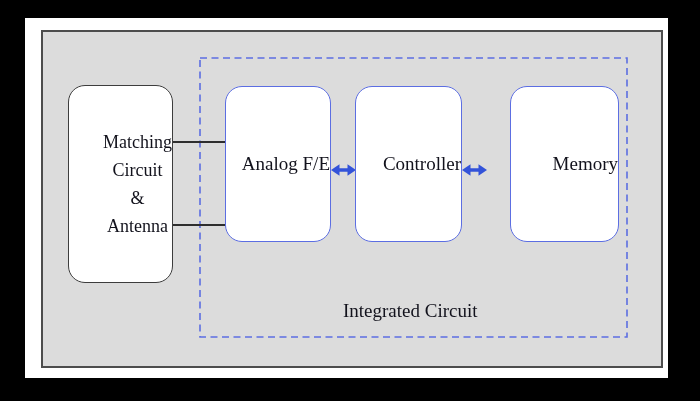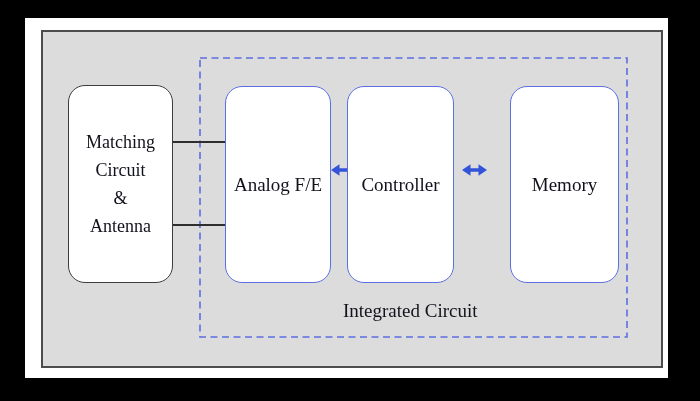--- a/index.html
+++ b/index.html
@@ -33,39 +33,39 @@
     width: 622px; height: 338px;
     background: var(--panel-gray);
     border: 2px solid var(--panel-border);
   }
   .block {
     position: absolute;
     background: var(--box-fill);
     border-radius: 17px;
     display: flex;
     align-items: center;
-    justify-content: center;
+    justify-content: flex-end;
     text-align: center;
     color: var(--text-color);
   }
   .block.dark {
     border: 1.6px solid var(--dark-border);
     left: 25px; top: 53px;
     width: 105px; height: 198px;
     font-size: 18px;
     line-height: 28px;
     white-space: pre-line;
   }
   .block.blue {
     border: 1.6px solid var(--blue-border);
-    top: 54px; height: 197px;
+    top: 54px; height: 156px;
     font-size: 19px;
   }
   .block.analog     { left: 182px; width: 106px; }
-  .block.controller { left: 304px; width: 107px; }
+  .block.controller { left: 312px; width: 107px; }
   .block.memory     { left: 444px; width: 109px; margin-left: 23px; }
   .dashed-rect {
     position: absolute;
     left: 156px; top: 25px;
     width: 429px; height: 281px;
   }
   .ic-label {
     position: absolute;
     left: 300px; top: 268px;
     font-size: 19px;

